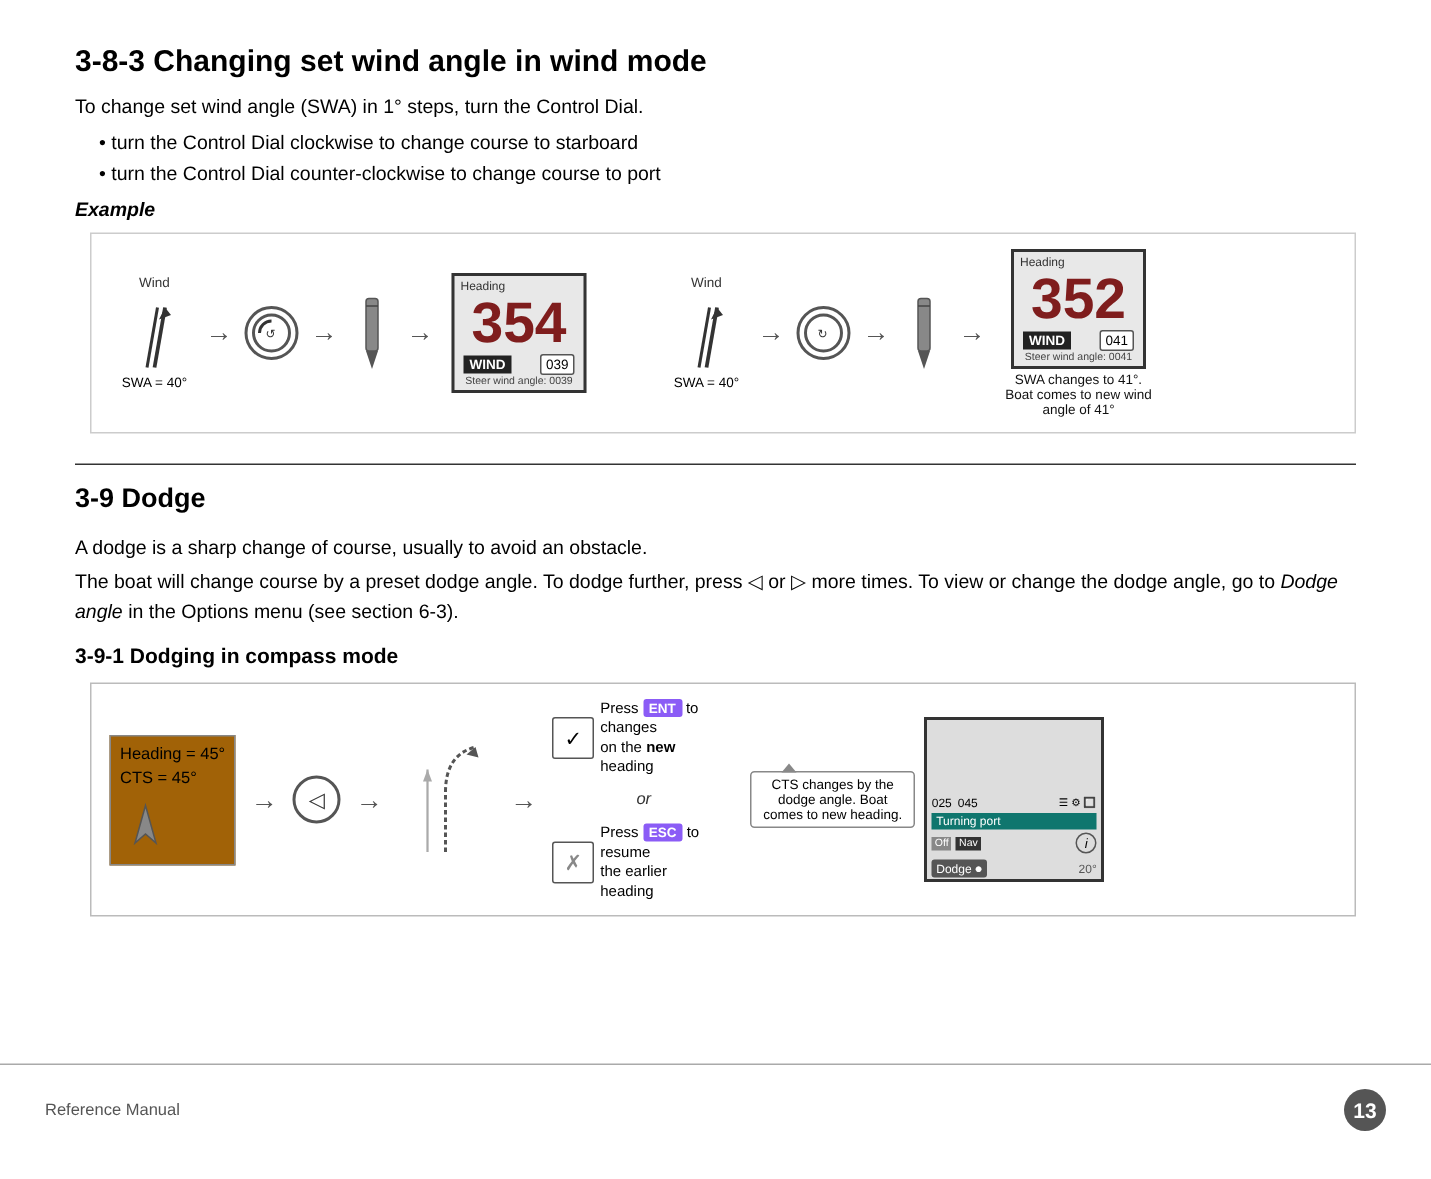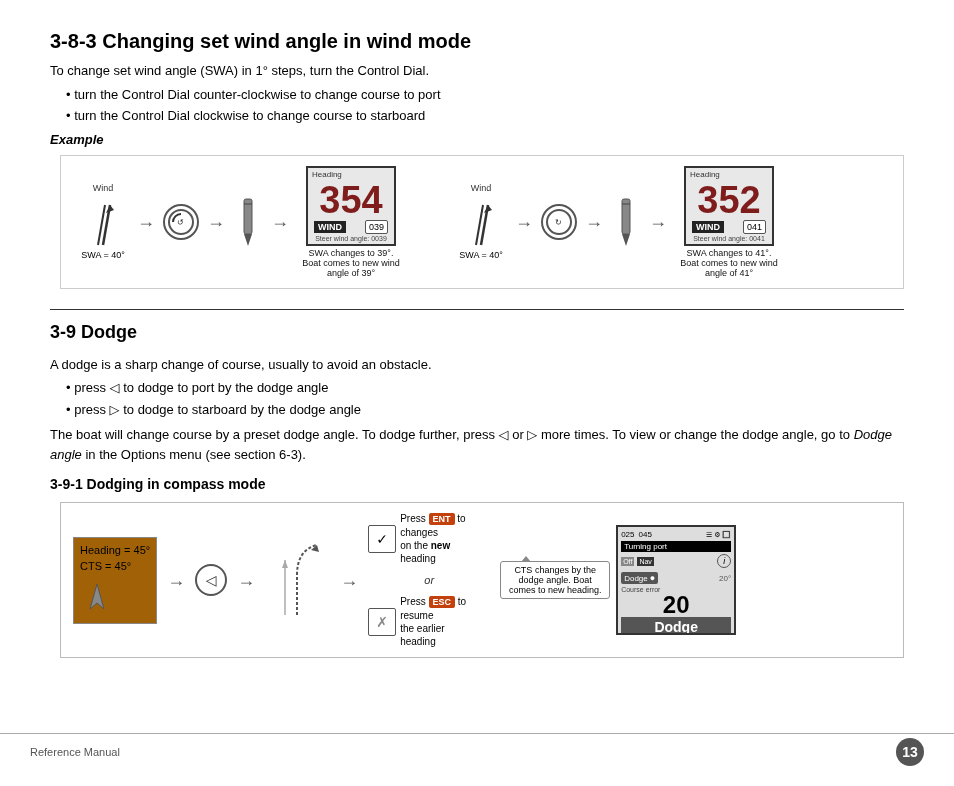--- a/index.html
+++ b/index.html
@@ -208,21 +208,21 @@
     }
     .press-box {
       display: flex;
       flex-direction: column;
       align-items: flex-start;
       font-size: 10px;
       gap: 2px;
       min-width: 90px;
     }
     .key-badge {
-      background: #c2410c;
+      background: #8b5cf6;
       color: #fff;
       font-size: 9px;
       font-weight: bold;
       padding: 1px 4px;
       border-radius: 2px;
       display: inline-block;
     }
     .or-text {
       font-style: italic;
       font-size: 11px;
@@ -237,25 +237,26 @@
       display: flex;
       flex-direction: column;
       padding: 3px;
       font-size: 9px;
       position: relative;
       overflow: hidden;
     }
     .screen-top-row {
       display: flex;
       justify-content: space-between;
-      align-items: flex-end;
+      align-items: flex-start;
       margin-bottom: 2px;
+      margin-top: 48px;
     }
     .turning-port-badge {
-      background: #000000;
+      background: #0f766e;
       color: #fff;
       font-size: 8px;
       padding: 1px 3px;
     }
     .screen-mid {
       display: flex;
       justify-content: space-between;
       align-items: center;
       margin: 2px 0;
     }
@@ -309,21 +310,21 @@
 
     
     .page-footer {
       position: absolute;
       bottom: 16px;
       left: 0;
       right: 0;
       display: flex;
       justify-content: space-between;
       align-items: center;
-      padding: 4px 30px;
+      padding: 16px 30px;
       border-top: 1px solid #aaa;
     }
     .footer-label {
       font-size: 11px;
       color: #555;
     }
     .page-num {
       background: #555;
       color: #fff;
       border-radius: 50%;
@@ -357,22 +358,22 @@
   </style>
 </head>
 <body>
 
 <div class="page">
 
   <div>
     <div class="section-heading">3-8-3 Changing set wind angle in wind mode</div>
     <div class="body-text">To change set wind angle (SWA) in 1° steps, turn the Control Dial.</div>
     <ul class="bullet-list">
+      <li>turn the Control Dial clockwise to change course to starboard</li>
       <li>turn the Control Dial counter-clockwise to change course to port</li>
-      <li>turn the Control Dial clockwise to change course to starboard</li>
     </ul>
     <div class="example-label">Example</div>
 
     <div class="example-box">
 
       <div class="diagram-group">
 
         <div style="display:flex;flex-direction:column;align-items:center;gap:2px;">
           <div class="wind-icon">
             <div class="dial-label">Wind</div>
@@ -413,21 +414,20 @@
       <div style="display:flex;flex-direction:column;align-items:center;gap:2px;">
         <div class="display-box">
           <div class="display-heading-label">Heading</div>
           <div class="display-big-number">354</div>
           <div class="display-bottom">
             <div class="wind-badge">WIND</div>
             <div class="small-num-badge">039</div>
           </div>
           <div class="steer-label">Steer wind angle: 0039</div>
         </div>
-        <div class="caption-text">SWA changes to 39°. Boat comes to new wind angle of 39°</div>
       </div>
 
       <div style="width:30px;"></div>
 
       <div class="diagram-group">
 
         <div style="display:flex;flex-direction:column;align-items:center;gap:2px;">
           <div class="wind-icon">
             <div class="dial-label">Wind</div>
             <svg width="38" height="55" viewBox="0 0 38 55">
@@ -476,24 +476,20 @@
         <div class="caption-text">SWA changes to 41°. Boat comes to new wind angle of 41°</div>
       </div>
     </div>
   </div>
 
   <div class="section-divider"></div>
   <div class="section-39">
     <div class="section-main-heading">3-9   Dodge</div>
 
     <div class="body-text">A dodge is a sharp change of course, usually to avoid an obstacle.</div>
-    <ul class="bullet-list">
-      <li>press ◁ to dodge to port by the dodge angle</li>
-      <li>press ▷ to dodge to starboard by the dodge angle</li>
-    </ul>
     <div class="body-text">
       The boat will change course by a preset dodge angle. To dodge further, press ◁ or ▷ more times. To view or change the dodge angle, go to <em>Dodge angle</em> in the Options menu (see section 6-3).
     </div>
 
     <div class="sub-section-heading">3-9-1 Dodging in compass mode</div>
 
     <div class="dodge-example-box">
 
       <div style="position:relative;min-width:80px;min-height:70px;border:1px solid #888;padding:4px 6px;background:#a16207;display:flex;flex-direction:column;">
         <div style="font-size:11px;line-height:1.5;">

